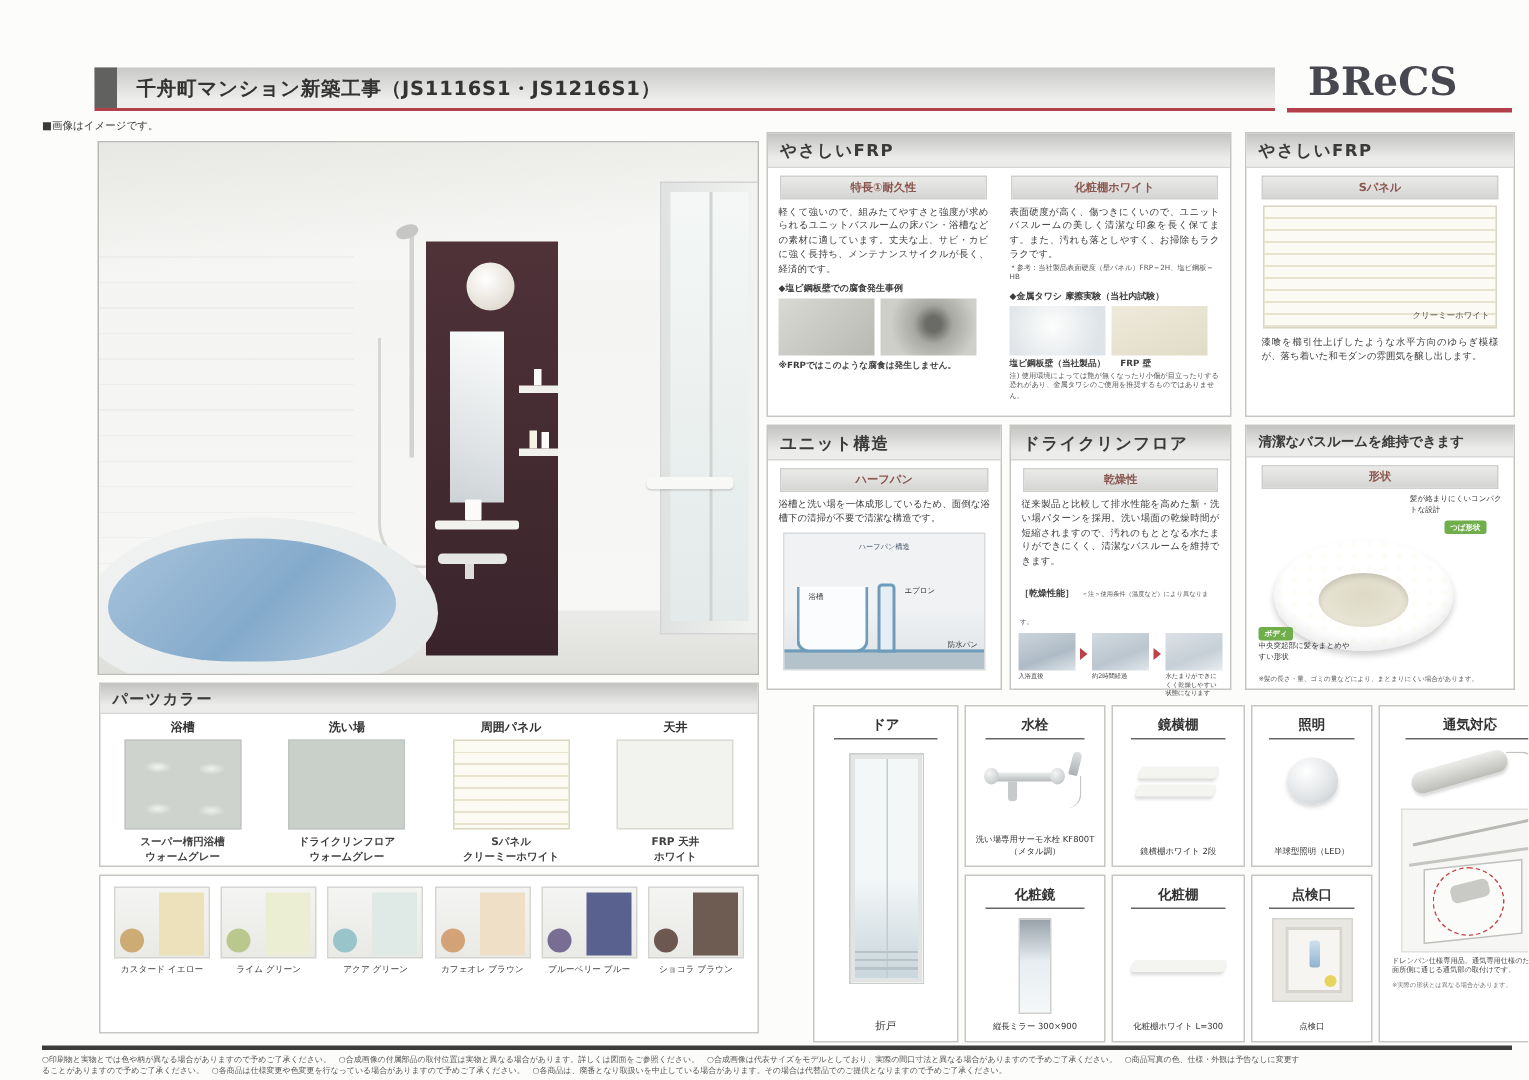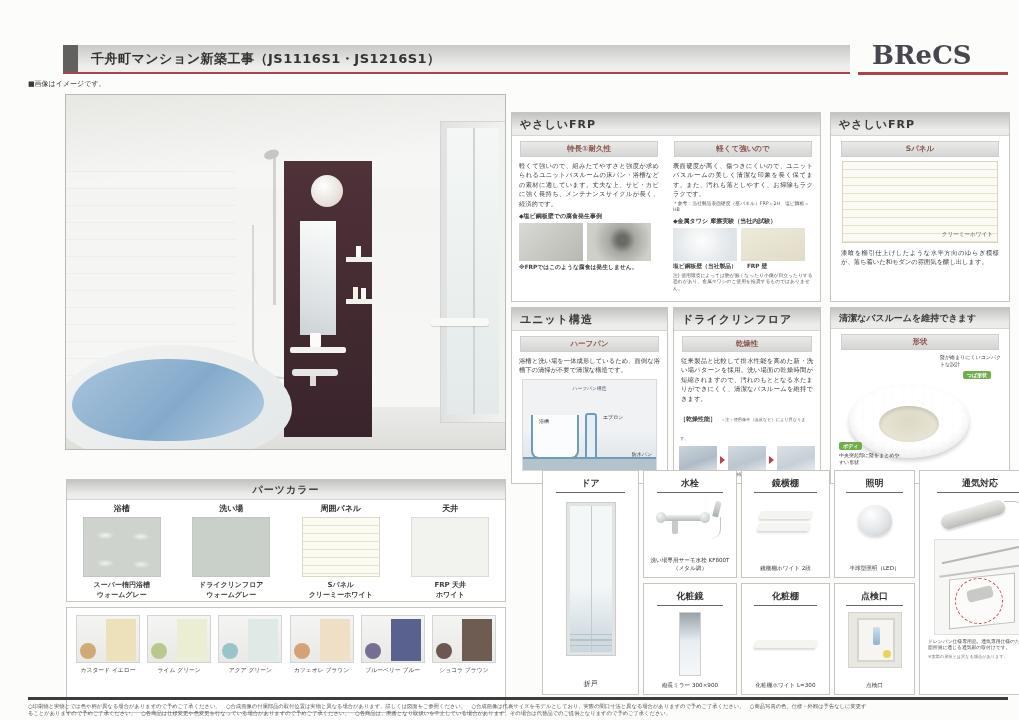--- a/index.html
+++ b/index.html
@@ -1,19 +1,19 @@
 <!DOCTYPE html>
 <html><head>
 <meta charset="utf-8">
 <style>
   html,body{margin:0;padding:0;background:#ffffff;}
   #page{position:relative;width:1019px;height:720px;background:#fcfcfb;overflow:hidden;
         font-family:"DejaVu Sans","Liberation Sans",sans-serif;color:#333;}
   .abs{position:absolute;}
-  .panel{position:absolute;background:#fff;border:1px solid #c6c6c2;box-sizing:border-box;margin-top:24px;}
+  .panel{position:absolute;background:#fff;border:1px solid #c6c6c2;box-sizing:border-box;}
   .ptitle{background:linear-gradient(180deg,#c3c3c1,#ececea 75%);border-bottom:1px solid #d6d6d4;
           font-weight:bold;font-size:11px;color:#3a3a3a;padding:4px 8px 3px;letter-spacing:1px;}
   .ptitle.small{font-size:9px;letter-spacing:0;}
   .shdr{margin:5px auto 4px;width:88%;text-align:center;font-size:7.5px;font-weight:bold;color:#8a564e;
         background:linear-gradient(180deg,#eaeae8,#d5d5d3);padding:2px 0;border:1px solid #cfcfcd;}
   .b6{font-size:6.3px;line-height:1.5;color:#3c3c3c;padding:0 7px;text-align:justify;}
   .h6{font-size:6px;font-weight:bold;color:#3c3c3c;}
   .c6{font-size:5.8px;color:#3f3f3f;font-weight:bold;}
   .n5{font-size:4.8px;color:#555;line-height:1.35;}
   .corph{background:linear-gradient(135deg,#d9d9d5,#b9b9b3);}
@@ -93,21 +93,21 @@
         <div class="shdr">特長①耐久性</div>
         <div class="b6">軽くて強いので、組みたてやすさと強度が求められるユニットバスルームの床パン・浴槽などの素材に適しています。丈夫な上、サビ・カビに強く長持ち、メンテナンスサイクルが長く、経済的です。</div>
         <div class="h6" style="padding:4px 7px 2px;">◆塩ビ鋼板壁での腐食発生事例</div>
         <div style="display:flex;gap:4px;padding:0 7px;">
           <div class="corph" style="width:64px;height:38px;"></div>
           <div class="corph corph2" style="width:64px;height:38px;"></div>
         </div>
         <div class="c6" style="padding:2px 7px;">※FRPではこのような腐食は発生しません。</div>
       </div>
       <div style="width:50%;">
-        <div class="shdr">軽くて強いので</div>
+        <div class="shdr">化粧棚ホワイト</div>
         <div class="b6">表面硬度が高く、傷つきにくいので、ユニットバスルームの美しく清潔な印象を長く保てます。また、汚れも落としやすく、お掃除もラクラクです。</div>
         <div class="n5" style="padding:2px 7px 0;">＊参考：当社製品表面硬度（壁パネル）FRP＝2H、塩ビ鋼板＝HB</div>
         <div class="h6" style="padding:3px 7px 2px;">◆金属タワシ 摩擦実験（当社内試験）</div>
         <div style="display:flex;gap:4px;padding:0 7px;">
           <div class="scr1" style="width:64px;height:33px;"></div>
           <div class="scr2" style="width:64px;height:33px;"></div>
         </div>
         <div style="display:flex;gap:10px;padding:1px 7px;">
           <span class="c6">塩ビ鋼板壁（当社製品）</span>
           <span class="c6">FRP 壁</span>
@@ -175,21 +175,21 @@
       <div style="position:absolute;left:48px;top:52px;width:60px;height:36px;border-radius:50%;background:radial-gradient(ellipse at 50% 40%,#ddd9c6,#e9e6d6 80%);box-shadow:inset 0 2px 4px rgba(0,0,0,.15);"></div>
       <div style="position:absolute;right:5px;top:0;width:64px;font-size:5px;line-height:1.3;color:#333;">髪が絡まりにくいコンパクトな設計</div>
       <div class="badge" style="position: absolute; right: 18px; top: 17px; background: rgb(111, 174, 74);">つば形状</div>
       <div class="badge" style="position: absolute; left: 8px; top: 88px; background: rgb(111, 174, 74);">ボディ</div>
       <div style="position:absolute;left:8px;top:98px;width:64px;font-size:5px;line-height:1.3;color:#333;">中央突起部に髪をまとめやすい形状</div>
     </div>
     <div style="font-size:4.4px;color:#555;padding:2px 8px 0;">※髪の長さ・量、ゴミの量などにより、まとまりにくい場合があります。</div>
   </div>
 
   <div class="panel" style="left:66px;top:455px;width:440px;height:123px;">
-    <div class="ptitle" style="font-size:10px;padding:3px 8px 2px;text-align:center;"><span>パーツカラー</span></div>
+    <div class="ptitle" style="font-size:10px;padding:3px 8px 2px;"><span>パーツカラー</span></div>
     <div style="display:flex;justify-content:space-around;padding-top:3px;">
       <div style="width:96px;text-align:center;">
         <div style="font-size:8px;font-weight:bold;">浴槽</div>
         <div class="tubtex" style="width: 78px; height: 60px; margin: 3px auto; border: 1px solid rgb(194, 198, 194); box-sizing: border-box; background-color: rgb(206, 211, 205);"></div>
         <div class="c6" style="font-size:7px;">スーパー楕円浴槽</div>
         <div class="c6" style="font-size:7px;">ウォームグレー</div>
       </div>
       <div style="width:96px;text-align:center;">
         <div style="font-size:8px;font-weight:bold;">洗い場</div>
         <div style="width: 78px; height: 60px; margin: 3px auto; border: 1px solid rgb(194, 198, 194); box-sizing: border-box; background-color: rgb(201, 207, 201);"></div>

